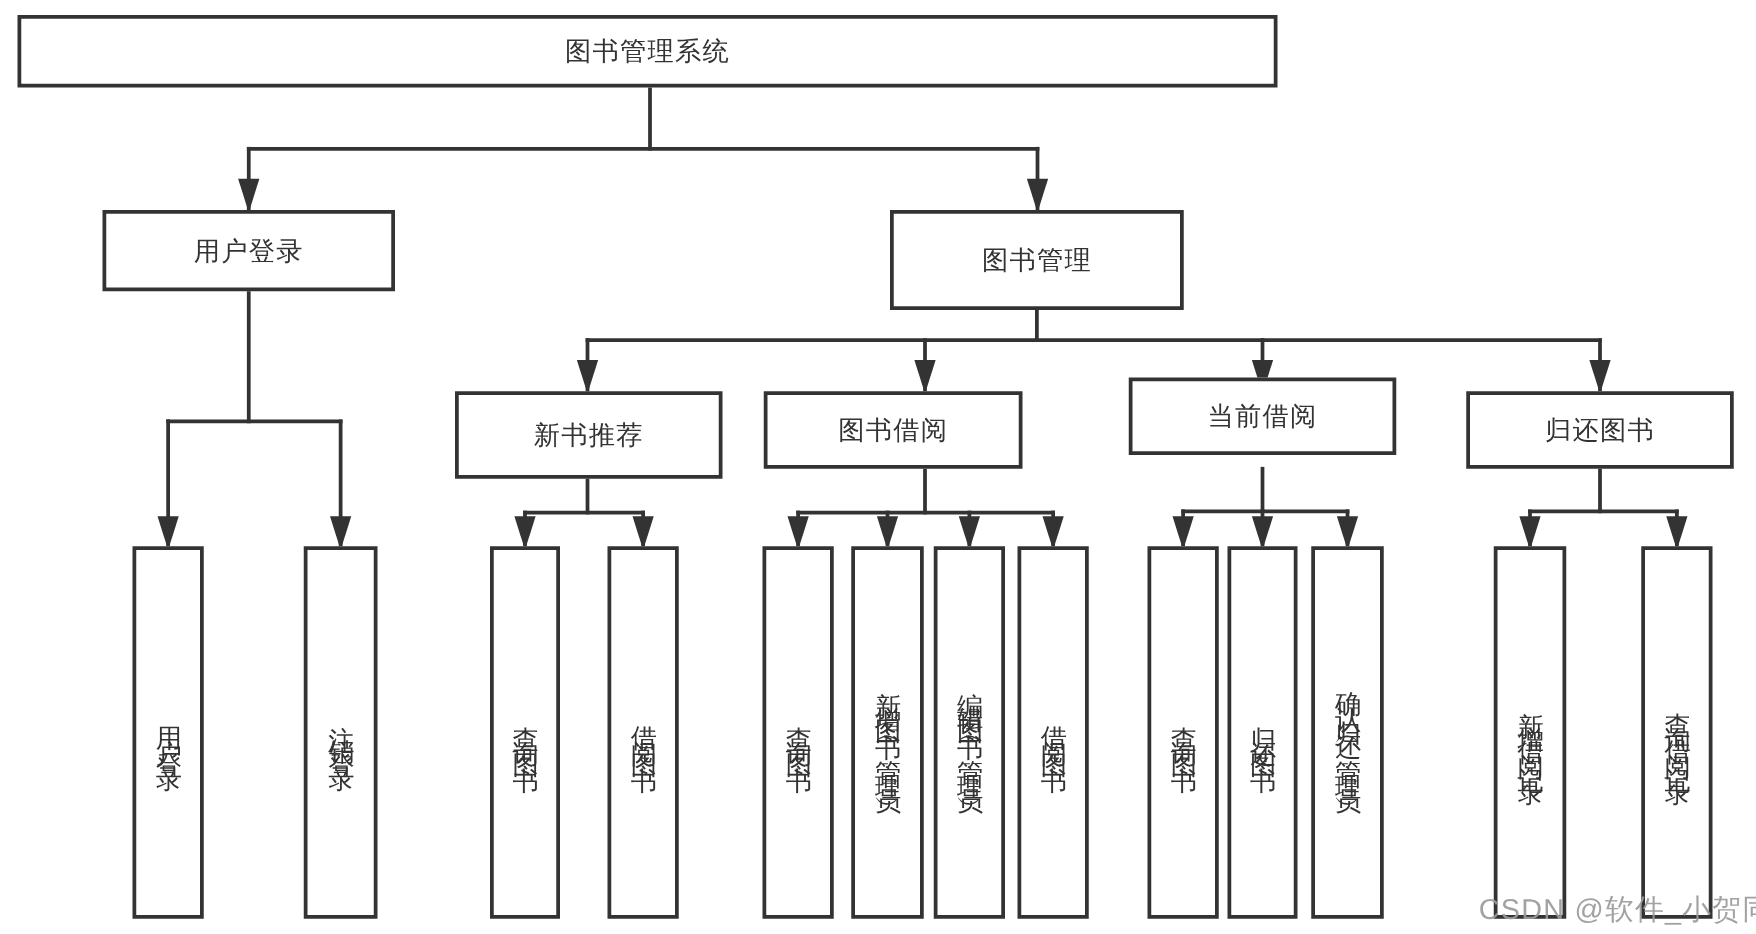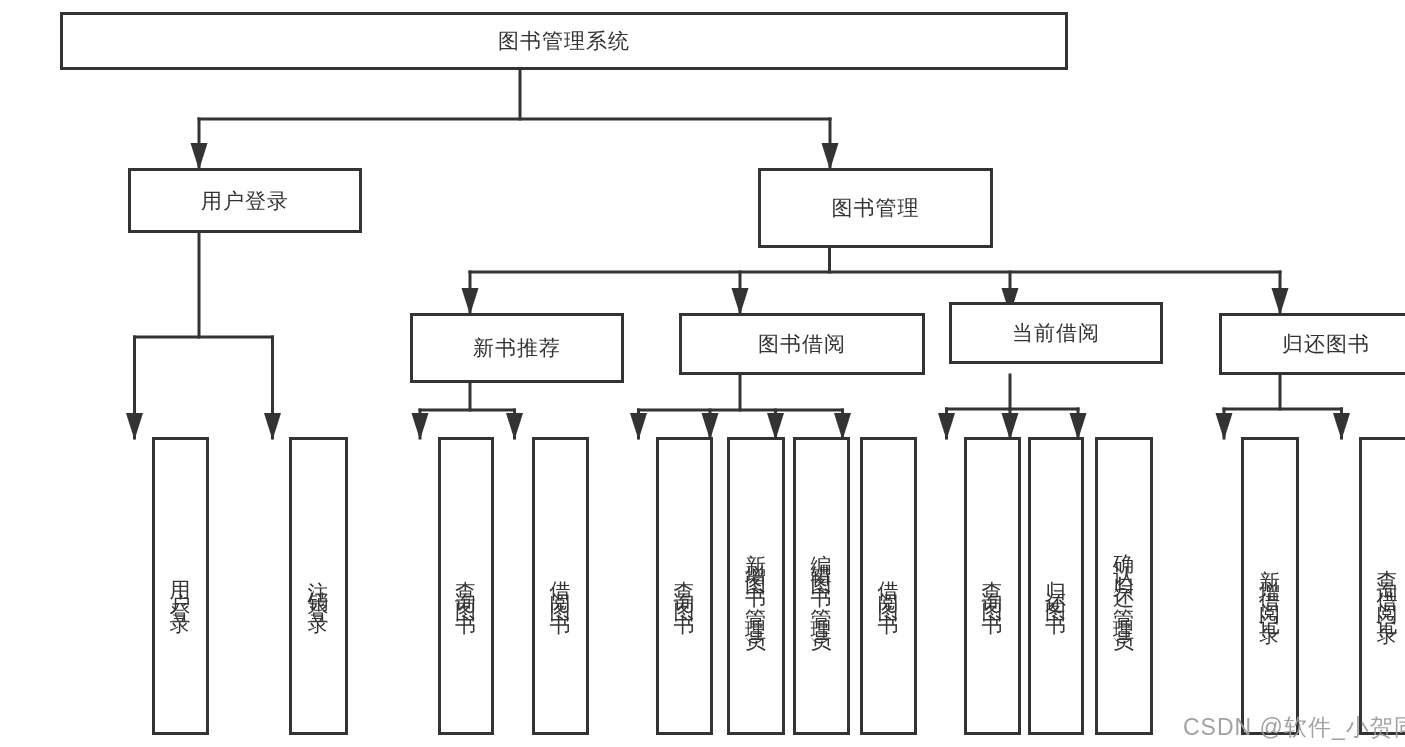--- a/index.html
+++ b/index.html
@@ -10,21 +10,20 @@
     overflow:hidden;
   }
   svg.connectors { position:absolute; left:0; top:0; z-index:1; }
   .connectors line { stroke:var(--c-line,#333); stroke-width:3; stroke-linecap:square; }
   .connectors polygon { fill:var(--c-line,#333); }
   .box {
     position:absolute; box-sizing:border-box; z-index:2;
     border:3px solid var(--c-line,#333); background:#fff;
     display:flex; align-items:center; justify-content:center;
     color:var(--c-text,#333);
-    margin-left:46px;
   }
   .box.h span { font-size:21px; letter-spacing:1px; white-space:nowrap; }
   .box.v span {
     writing-mode:vertical-rl; text-orientation:mixed;
     font-size:21px; letter-spacing:11px; line-height:1; white-space:nowrap;
   }
   .watermark {
     position:absolute; z-index:3; left:1183px; top:712px;
     font-size:23px; color:var(--c-watermark,#9b9b9b); opacity:.92;
     letter-spacing:1px; white-space:nowrap;
@@ -104,21 +103,21 @@
   <div class="box h" style="left:82px;top:168px;width:234px;height:65px">
     <span>用户登录</span>
   </div>
   <div class="box h" style="left:712px;top:168px;width:235px;height:80px">
     <span>图书管理</span>
   </div>
 
   <div class="box h" style="left:364px;top:313px;width:214px;height:70px">
     <span>新书推荐</span>
   </div>
-  <div class="box h" style="left:633px;top:313px;width:246px;height:62px">
+  <div class="box h" style="left:611px;top:313px;width:207px;height:62px">
     <span>图书借阅</span>
   </div>
   <div class="box h" style="left:903px;top:302px;width:214px;height:62px">
     <span>当前借阅</span>
   </div>
   <div class="box h" style="left:1173px;top:313px;width:214px;height:62px">
     <span>归还图书</span>
   </div>
 
   <div class="box v" style="left:106px;top:437px;width:57px;height:298px">

